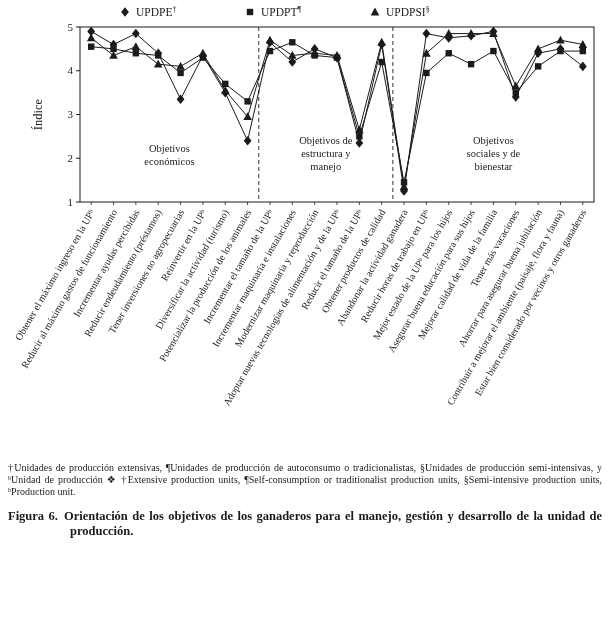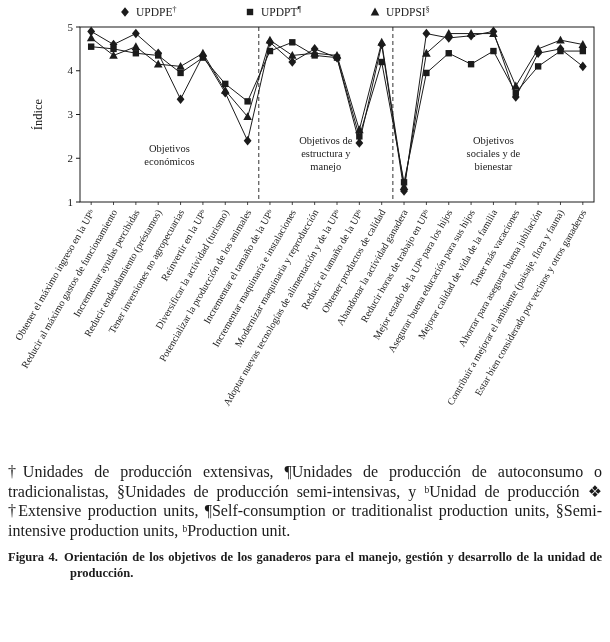--- a/index.html
+++ b/index.html
@@ -17,21 +17,21 @@
     background: #ffffff;
   }
   .chart-wrap {
     width: 610px;
     height: 448px;
   }
   svg {
     font-family: "Liberation Serif", "DejaVu Serif", serif;
   }
   .footnote {
-    font-size: 16px;
+    font-size: 10px;
     line-height: 1.22;
     text-align: justify;
     margin: 14px 8px 0 8px;
   }
   .caption {
     font-size: 12.5px;
     font-weight: bold;
     line-height: 1.25;
     text-align: justify;
     margin: 10px 8px 0 8px;
@@ -207,16 +207,16 @@
           <rect x="246.8" y="8.8" width="6.4" height="6.4" fill="#1b1b1b"></rect>
           <text x="261" y="16" font-size="11.5" fill="#1b1b1b">UPDPT<tspan dy="-4" font-size="8">¶</tspan></text>
           <path d="M 375 7.5 L 379.3 15.4 L 370.7 15.4 Z" fill="#1b1b1b"></path>
           <text x="386" y="16" font-size="11.5" fill="#1b1b1b">UPDPSI<tspan dy="-4" font-size="8">§</tspan></text>
         </g>
       </svg>
   </div>
 
   <p class="footnote">†Unidades de producción extensivas, ¶Unidades de producción de autoconsumo o tradicionalistas, §Unidades de producción semi-intensivas, y ᵇUnidad de producción ❖ †Extensive production units, ¶Self-consumption or traditionalist production units, §Semi-intensive production units, ᵇProduction unit.</p>
 
-  <p class="caption"><span class="cap-label">Figura 4.</span><span>Orientación de los objetivos de los ganaderos para el manejo, gestión y desarrollo de la unidad de producción.</span></p>
+  <p class="caption"><span class="cap-label">Figura 6.</span><span>Orientación de los objetivos de los ganaderos para el manejo, gestión y desarrollo de la unidad de producción.</span></p>
 
 
 </div>
 
 </body></html>

